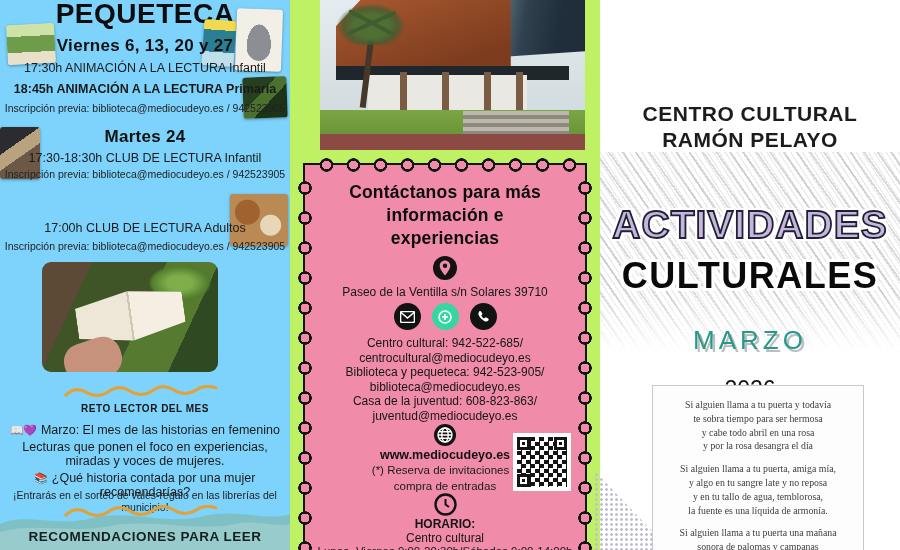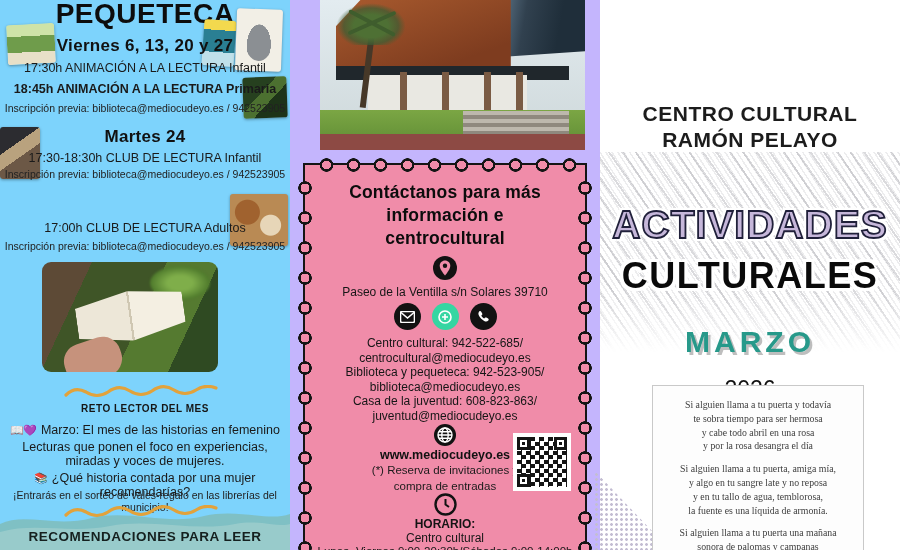--- a/index.html
+++ b/index.html
@@ -1,21 +1,21 @@
 <!DOCTYPE html>
 <html><head>
 <meta charset="utf-8">
 <style>
   * { margin:0; padding:0; box-sizing:border-box; }
   html,body { width:900px; height:550px; overflow:hidden; }
   body { font-family:"Liberation Sans", sans-serif; background:#fff; position:relative; }
   .page { position:absolute; inset:0; width:900px; height:550px; overflow:hidden; }
   .panel { position:absolute; top:0; height:550px; }
   .panel-left  { left:0; width:290px; background:#7dd3fc; }
-  .panel-mid   { left:290px; width:310px; background:#c4b5fd; }
+  .panel-mid   { left:290px; width:310px; background:#bef264; }
   .panel-right { left:600px; width:300px; background:#fff; }
   .abs { position:absolute; }
   .ctr { left:0; right:0; text-align:center; }
 
   
   .pequeteca { top:-2px; font-size:28px; font-weight:800; letter-spacing:.5px; color:#0d0d0d; }
   .sec-head  { font-size:17px; font-weight:800; color:#111; letter-spacing:.3px; }
   .sec-line  { font-size:12.5px; color:#1a1a1a; }
   .sec-note  { font-size:10.5px; color:#222; }
   .mini-img  { position:absolute; border-radius:3px; box-shadow:0 1px 3px rgba(0,0,0,.35); }
@@ -106,21 +106,21 @@
     background:
       repeating-linear-gradient(55deg, rgba(125,125,135,.28) 0 2px, transparent 2px 11px),
       repeating-linear-gradient(57deg, rgba(125,125,135,.14) 3px 4.5px, transparent 4.5px 8px);
     -webkit-mask-image:linear-gradient(#000 70%, transparent); mask-image:linear-gradient(#000 70%, transparent); }
   .org { font-size:21px; font-weight:700; color:#1c1c1c; letter-spacing:.5px; }
   .title-1 { top:203px; font-size:39px; font-weight:900; letter-spacing:1px; color:#c6b7da;
     -webkit-text-stroke:1.8px #20203a;
     text-shadow:-3px -3px 0 #fff, 3px -3px 0 #fff, -3px 3px 0 #fff, 3px 3px 0 #fff, 0 0 6px #fff; }
   .title-2 { top:255px; font-size:36px; font-weight:900; letter-spacing:1.5px; color:#0a0a0a;
     text-shadow:-3px -3px 0 #fff, 3px -3px 0 #fff, -3px 3px 0 #fff, 3px 3px 0 #fff; }
-  .month { top:325px; font-size:30px; font-weight:700; letter-spacing:4px; color:#27998a;
+  .month { top:325px; font-size:26px; font-weight:400; letter-spacing:4px; color:#27998a;
     text-shadow:2.5px 2.5px 0 rgba(125,125,125,.5); }
   .year { top:376px; font-size:23px; color:#111; }
   .poem-box { left:52px; top:385px; width:212px; background:#fdfdfd; border:1px solid #c9c9c9;
     padding:12px 6px 14px; }
   .poem-box p { font-family:"Liberation Serif", serif; font-size:9.8px; line-height:13.8px;
     color:#3c3c3c; text-align:center; margin-bottom:9px; }
   .poem-box p:last-child { margin-bottom:0; }
   .dots-corner { position:absolute; left:-6px; top:452px; width:100px; height:100px;
     background-image:radial-gradient(#c3bdd2 1.3px, transparent 1.5px); background-size:5px 5px;
     clip-path:polygon(0 18%, 78% 100%, 0 100%); }
@@ -205,21 +205,21 @@
     </div>
 
     <div class="abs stamp">
       <div class="sc sc-t"></div>
         <div class="sc sc-l"></div>
         <div class="sc sc-r"></div>
 
       <div class="abs ctr contact-head">
         <div>Contáctanos para más</div>
         <div>información e</div>
-        <div>centrocultural</div>
+        <div>experiencias</div>
       </div>
 
       <div class="abs ctr pin-wrap">
         <svg width="26" height="26" viewBox="0 0 26 26">
           <circle cx="13" cy="13" r="12" fill="#121212"></circle>
           <path d="M13 5.5c-3 0-5.3 2.3-5.3 5.2 0 3.8 5.3 9.8 5.3 9.8s5.3-6 5.3-9.8C18.3 7.8 16 5.5 13 5.5z" fill="#f08ca9"></path>
           <circle cx="13" cy="10.7" r="2.2" fill="#121212"></circle>
         </svg>
       </div>
       <div class="abs ctr address">Paseo de la Ventilla s/n Solares 39710</div>

